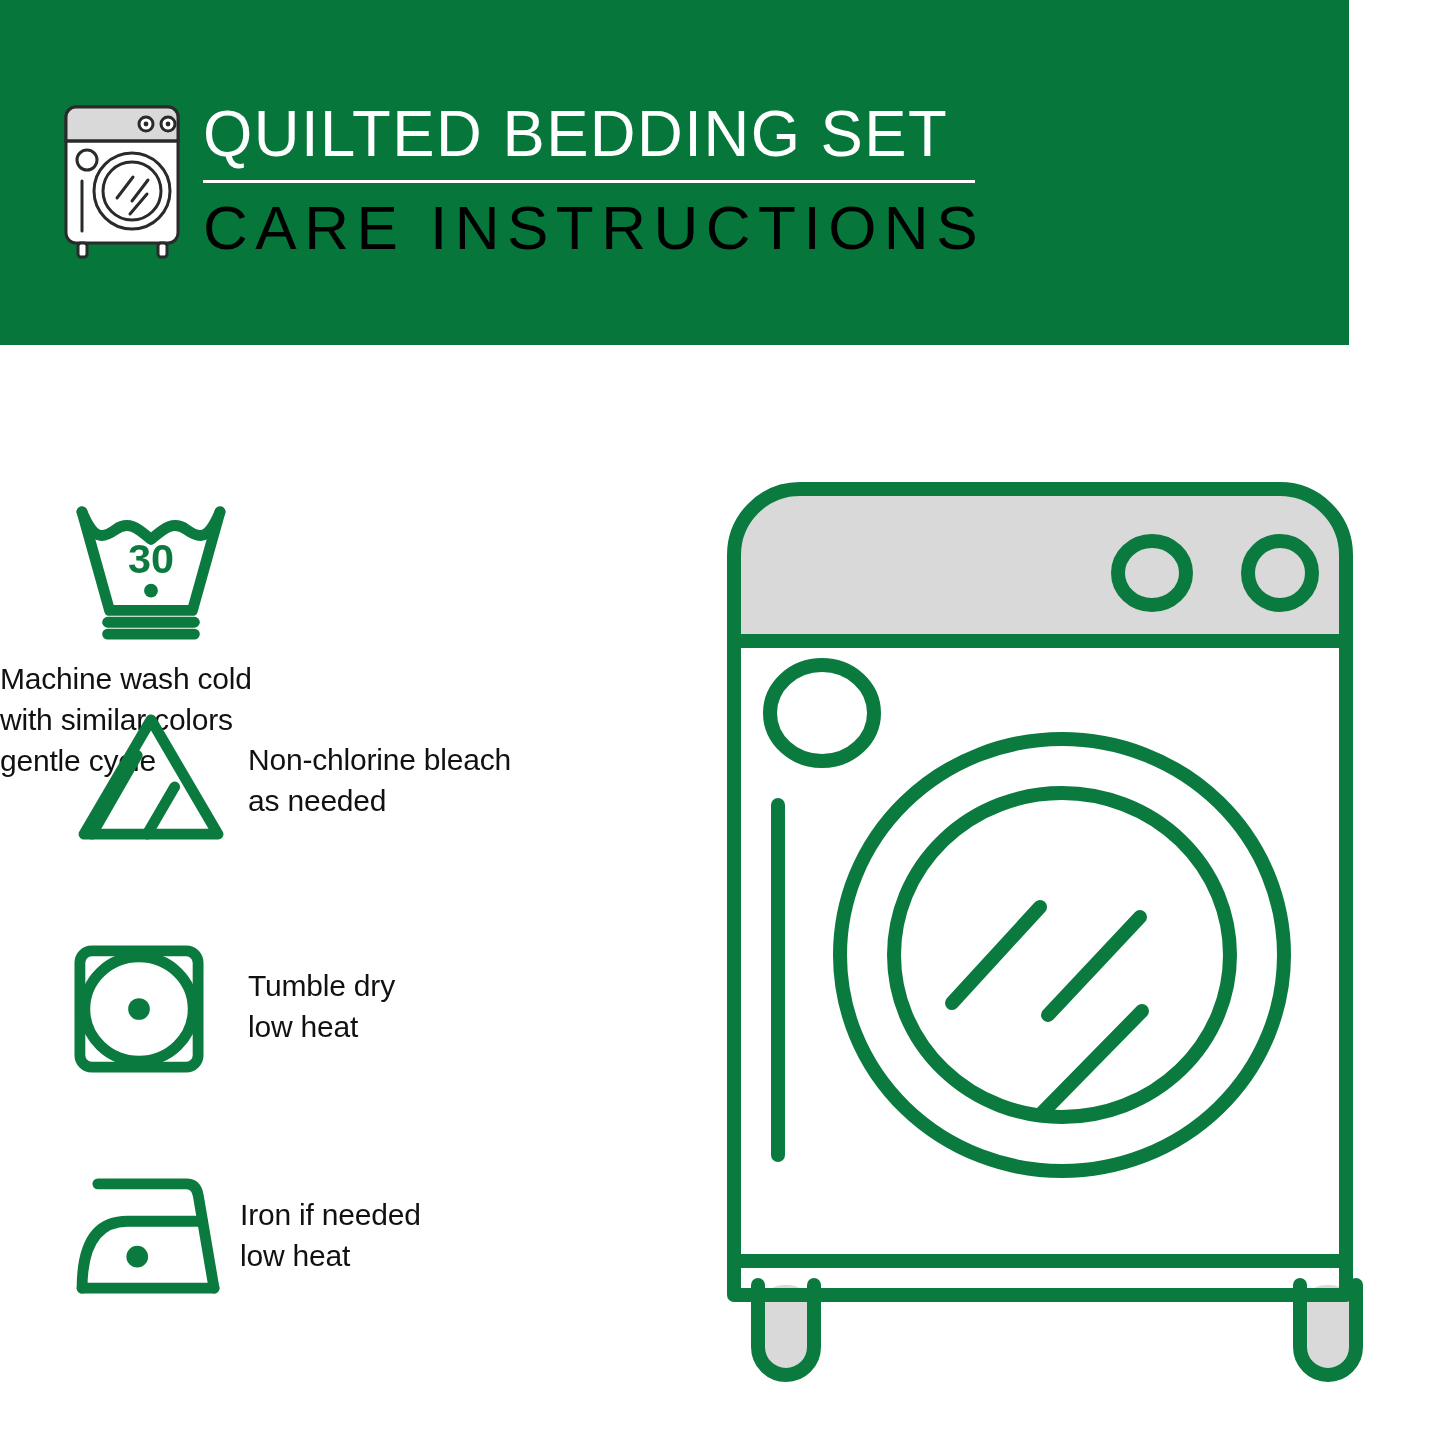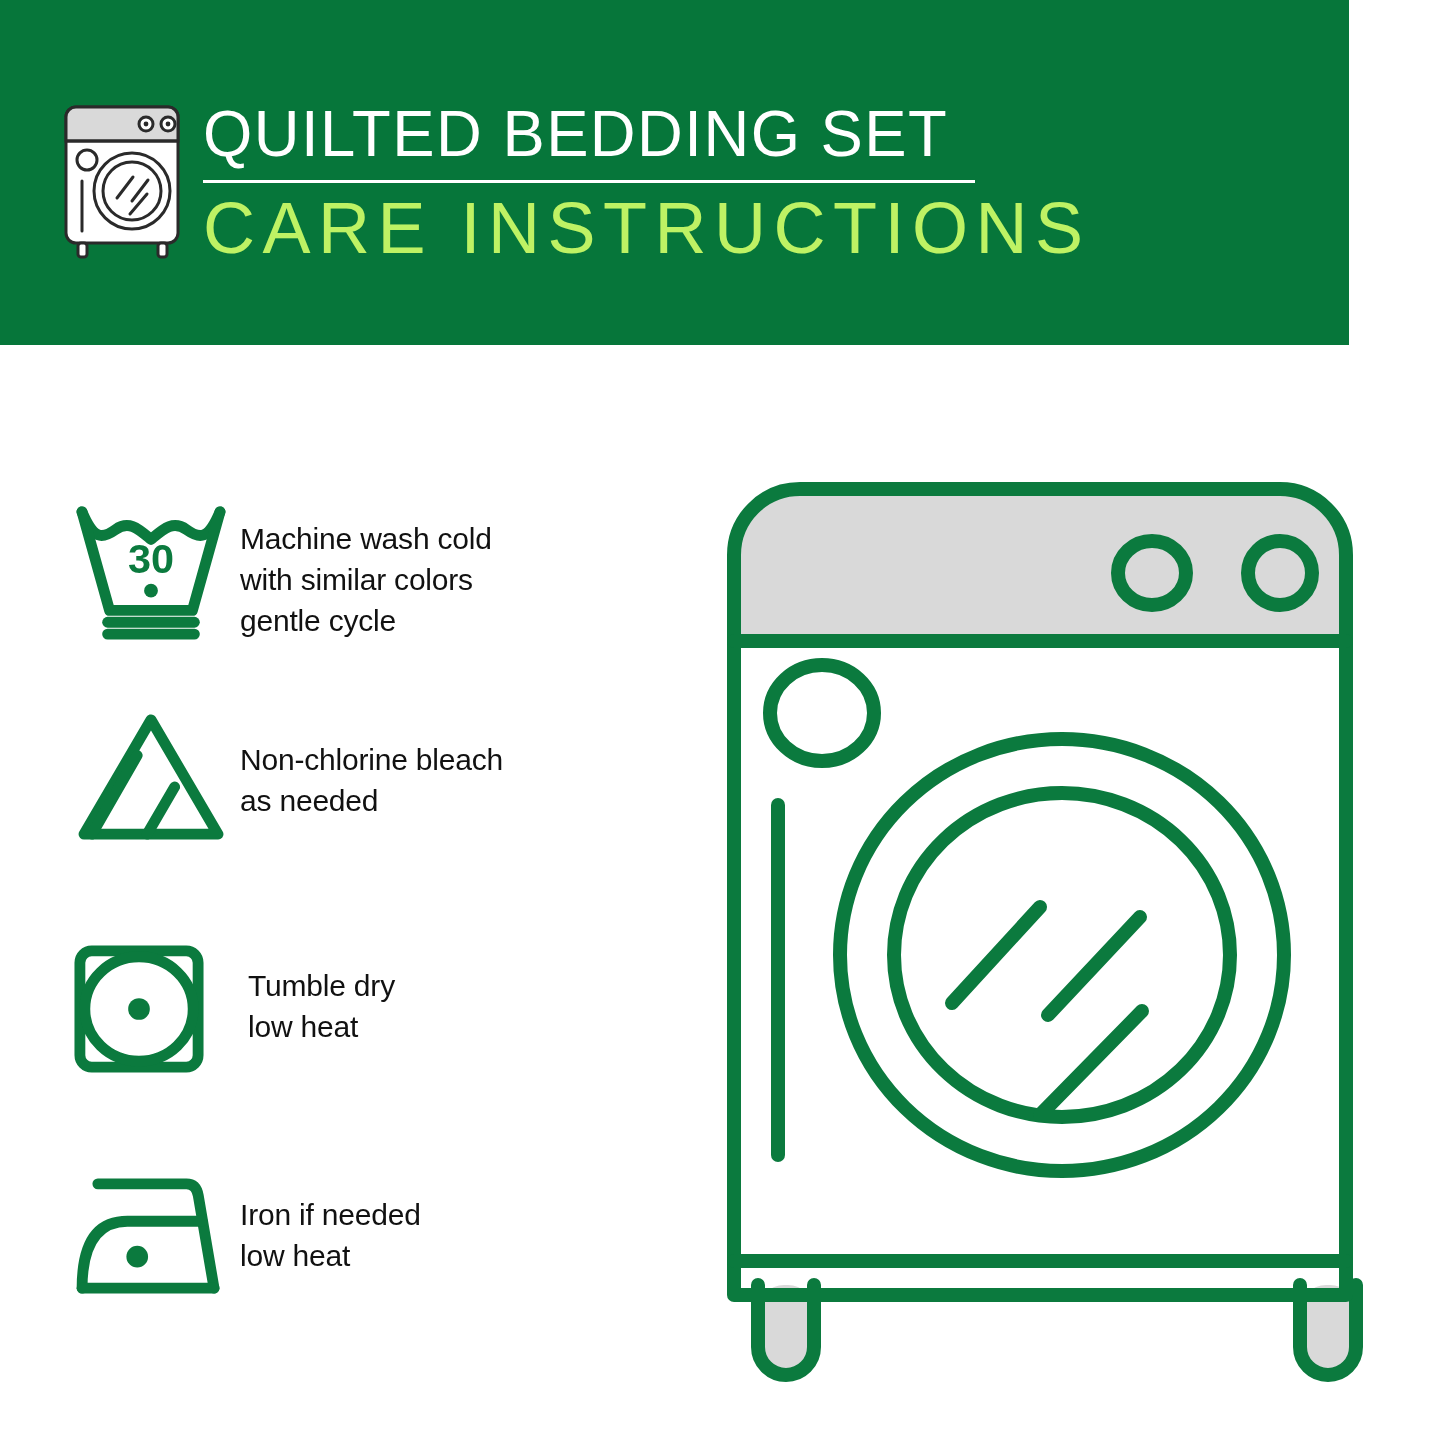--- a/index.html
+++ b/index.html
@@ -48,22 +48,22 @@
     transform-origin: left center;
   }
   #header-divider {
     width: 772px;
     height: 3px;
     background: #ffffff;
     margin-top: 8px;
     margin-bottom: 10px;
   }
   #header-subtitle {
-    color: #bef264;
-    font-size: 72px;
+    color: #000000;
+    font-size: 62px;
     line-height: 70px;
     font-weight: 400;
     letter-spacing: 7.5px;
     white-space: nowrap;
   }
 
   
   #care-list {
     position: absolute;
     left: 0;
@@ -90,27 +90,27 @@
     color: #111111;
     font-size: 30px;
     line-height: 41px;
     font-weight: 400;
     letter-spacing: -0.2px;
     white-space: pre-line;
     padding-top: 2px;
   }
 
   
-  #care-row-wash   { top: 155px; }
+  #care-row-wash   { top: 155px; flex-direction: column; }
   #care-row-bleach { top: 365px; }
   #care-row-dry    { top: 598px; gap: 8px; }
   #care-row-iron   { top: 827px; }
 
   #care-row-wash   .care-text { padding-top: 18px; }
-  #care-row-bleach .care-text { padding-top: 29px; }
+  #care-row-bleach .care-text { padding-top: 29px; margin-left: 8px; }
   #care-row-dry    .care-text { padding-top: 22px; }
   #care-row-iron   .care-text { padding-top: 22px; }
 
   
   #machine-illustration {
     position: absolute;
     left: 700px;
     top: 455px;
     width: 720px;
     height: 930px;

